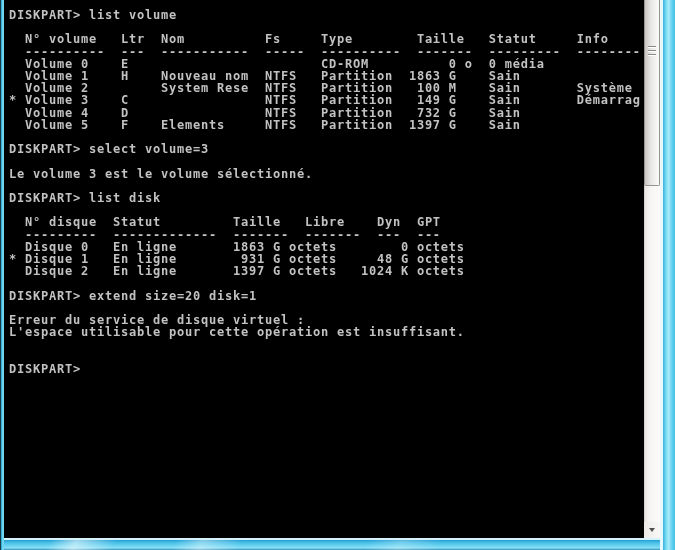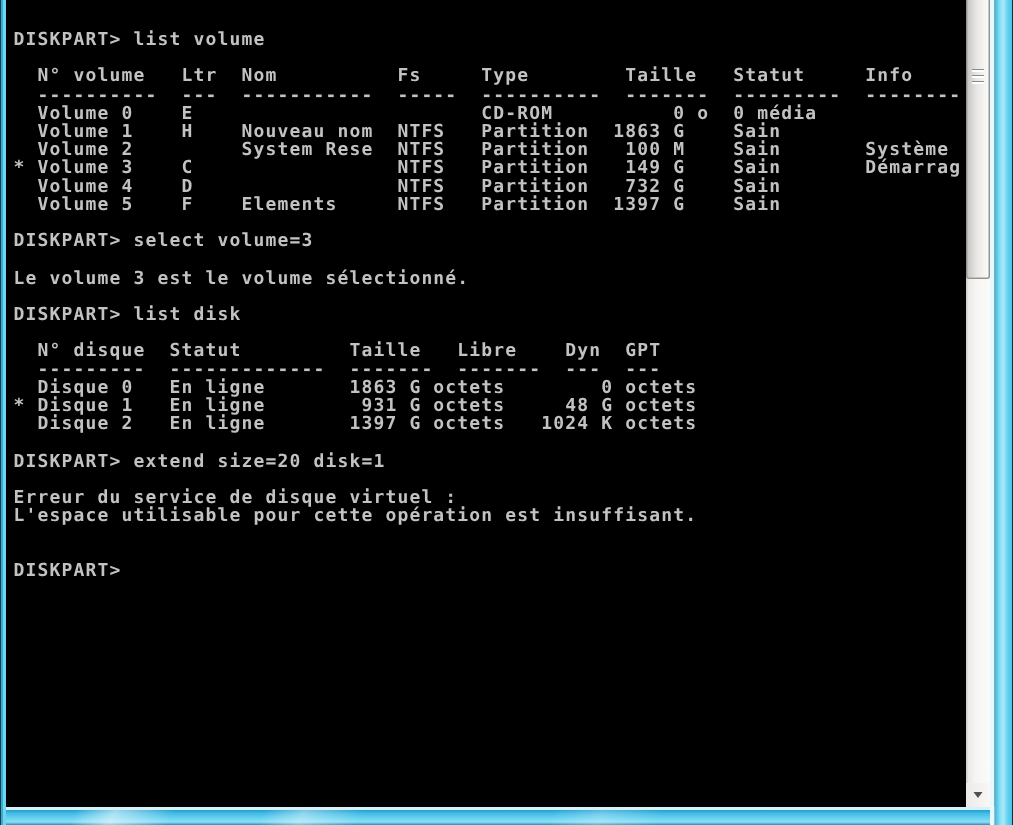--- a/index.html
+++ b/index.html
@@ -41,21 +41,20 @@
   .client {
     position: absolute; left: 4px; top: 0; width: 656px; height: 538px;
     background: #000;
     z-index: 1;
   }
   .screen {
     position: absolute; left: 0; top: 0; right: 16px; bottom: 0;
     background: #000;
     overflow: hidden;
     cursor: text;
-    margin-top: 11px;
   }
   .screen pre {
     margin: 0;
     padding: 9px 0 0 5px;
     font-family: "DejaVu Sans Mono", monospace;
     font-size: 12px;
     font-weight: bold;
     line-height: 12.2px;
     letter-spacing: 0.773px;
     color: #c2c2c2;

